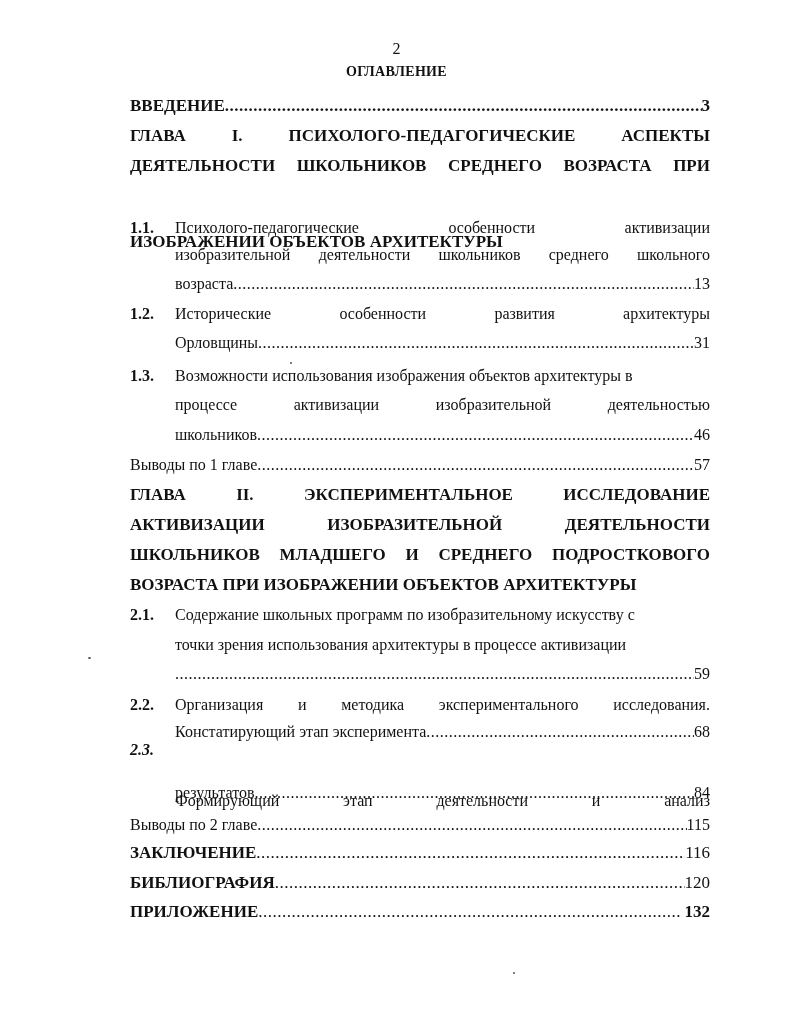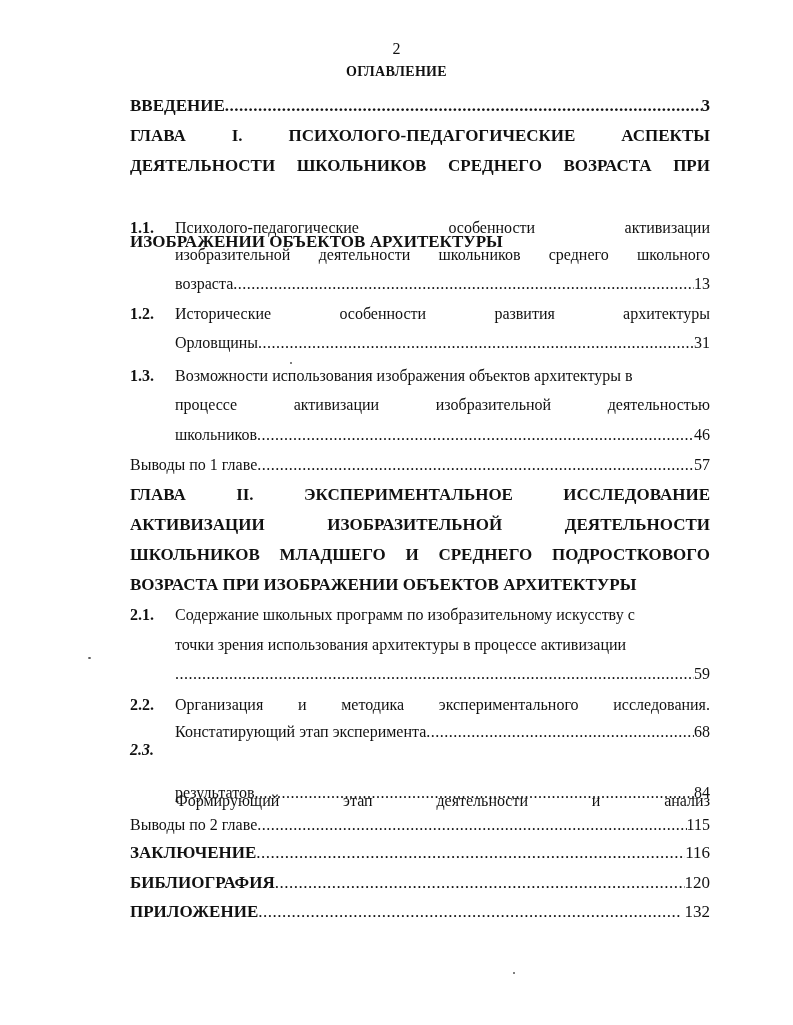--- a/index.html
+++ b/index.html
@@ -172,19 +172,19 @@
 
   <div class="line lead bold" style="top:873px;">
     <span class="txt">БИБЛИОГРАФИЯ</span>
       <span class="dots" style="font-weight:normal;"></span>
       <span class="pg" style="font-weight:normal;">120</span>
   </div>
 
   <div class="line lead bold" style="top:902px;">
     <span class="txt">ПРИЛОЖЕНИЕ</span>
       <span class="dots" style="font-weight:normal;"></span>
-      <span class="pg" style="font-weight:normal;white-space:pre;"> 132</span>
+      <span class="pg" style="font-weight:bold;white-space:pre;"> 132</span>
   </div>
 </div>
 
 <div class="speck" style="left:88px;top:657px;width:3px;height:2px;"></div>
 <div class="speck" style="left:513px;top:972px;width:2px;height:2px;"></div>
 <div class="speck" style="left:290px;top:362px;width:2px;height:2px;"></div>
 
 </body></html>

